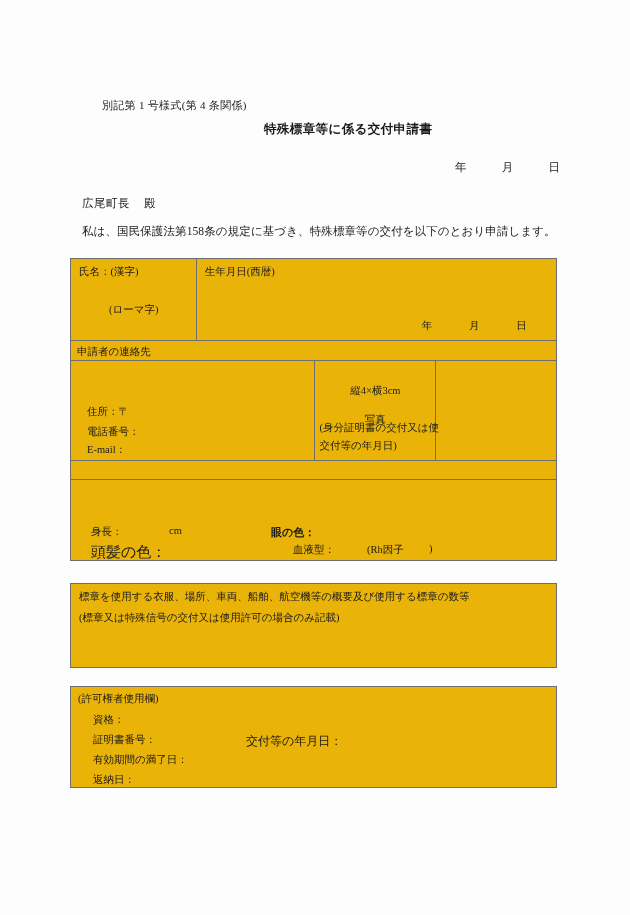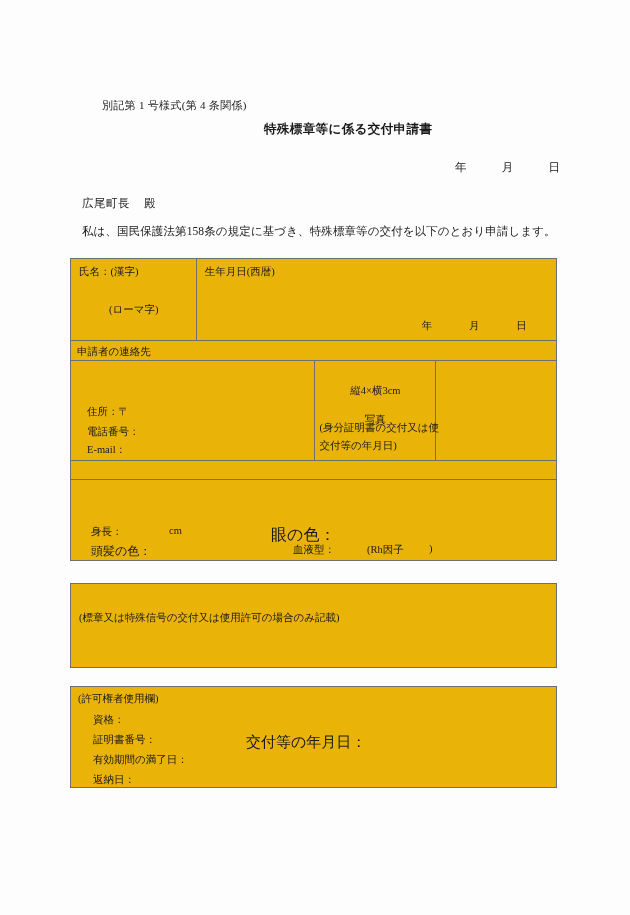--- a/index.html
+++ b/index.html
@@ -208,27 +208,28 @@
     white-space: nowrap;
   }
   .ident-cm {
     position: absolute;
     left: 98px; top: 45px;
     font-size: 10.5px;
   }
   .ident-eye {
     position: absolute;
     left: 200px; top: 45px;
-    font-size: 16px;
-    white-space: nowrap;
+    font-size: 11px;
+    white-space: nowrap;
+    font-weight: bold;
   }
   .ident-hair {
     position: absolute;
     left: 20px; top: 63px;
-    font-size: 12px;
+    font-size: 15px;
     white-space: nowrap;
   }
   .ident-blood {
     position: absolute;
     left: 222px; top: 63px;
     font-size: 10.5px;
     white-space: nowrap;
   }
   .ident-rh {
     position: absolute;
@@ -279,21 +280,21 @@
   }
   .permit-certno {
     position: absolute;
     left: 22px; top: 46px;
     font-size: 10.5px;
     white-space: nowrap;
   }
   .permit-issued {
     position: absolute;
     left: 175px; top: 46px;
-    font-size: 15px;
+    font-size: 12px;
     white-space: nowrap;
   }
   .permit-expiry {
     position: absolute;
     left: 22px; top: 66px;
     font-size: 10.5px;
     white-space: nowrap;
     text-align: right;
   }
   .permit-return {
@@ -373,20 +374,21 @@
         <span class="ident-hair">頭髪の色：</span>
         <span class="ident-blood">血液型：</span>
         <span class="ident-rh">(Rh因子</span>
         <span class="ident-rh-close">)</span>
       </div>
     </div>
 
   </div>
 
   <div class="box" id="box-emblem">
+    <span class="emblem-l1">標章を使用する衣服、場所、車両、船舶、航空機等の概要及び使用する標章の数等</span>
     <span class="emblem-l2">(標章又は特殊信号の交付又は使用許可の場合のみ記載)</span>
   </div>
 
   <div class="box" id="box-permit">
     <span class="permit-head">(許可権者使用欄)</span>
     <span class="permit-qual">資格：</span>
     <span class="permit-certno">証明書番号：</span>
     <span class="permit-issued">交付等の年月日：</span>
     <span class="permit-expiry">有効期間の満了日：</span>
     <span class="permit-return">返納日：</span>

